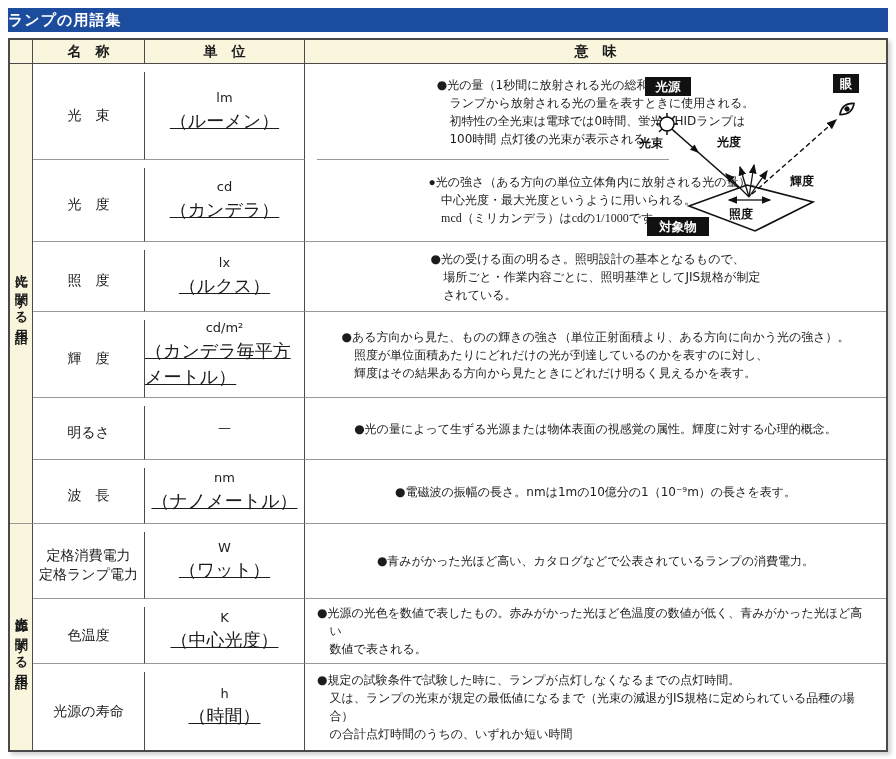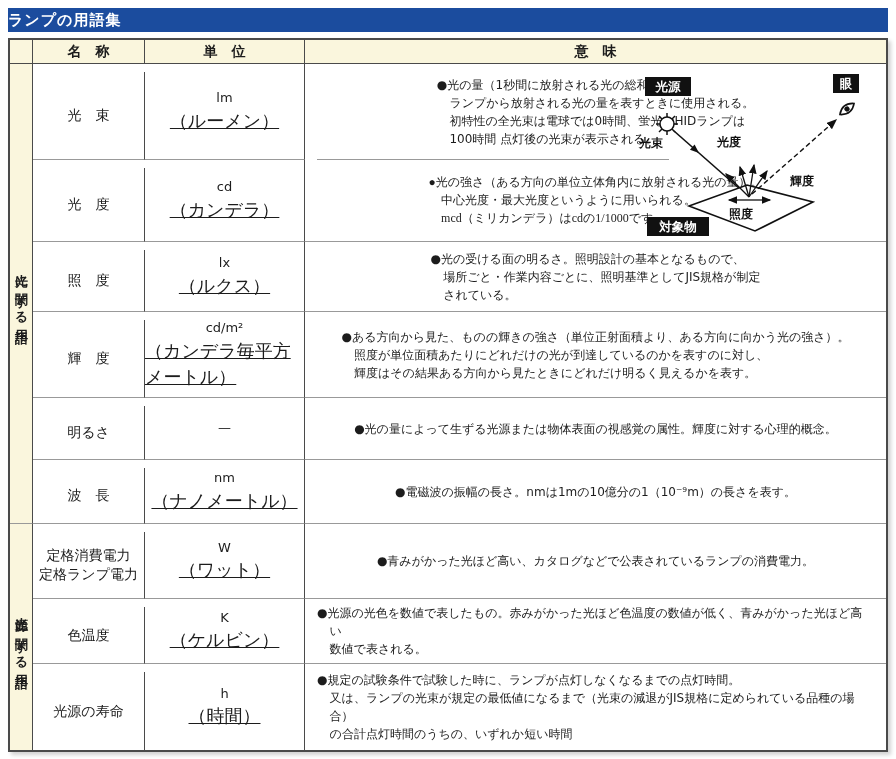--- a/index.html
+++ b/index.html
@@ -193,21 +193,21 @@
       <span>W</span>
       <span class="kana">（ワット）</span>
     </div>
     <div class="cell meancell c4 r7 lastcol">
       <div class="mean">●青みがかった光ほど高い、カタログなどで公表されているランプの消費電力。</div>
     </div>
 
     <div class="cell namecell c2 r8">色温度</div>
     <div class="cell unitcell c3 r8">
       <span>K</span>
-      <span class="kana">（ケルビン）</span>
+      <span class="kana">（中心光度）</span>
     </div>
     <div class="cell meancell c4 r8 lastcol">
       <div class="mean">●光源の光色を数値で表したもの。赤みがかった光ほど色温度の数値が低く、青みがかった光ほど高い
 数値で表される。</div>
     </div>
 
     <div class="cell namecell c2 r9 lastrow">光源の寿命</div>
     <div class="cell unitcell c3 r9 lastrow">
       <span>h</span>
       <span class="kana">（時間）</span>

